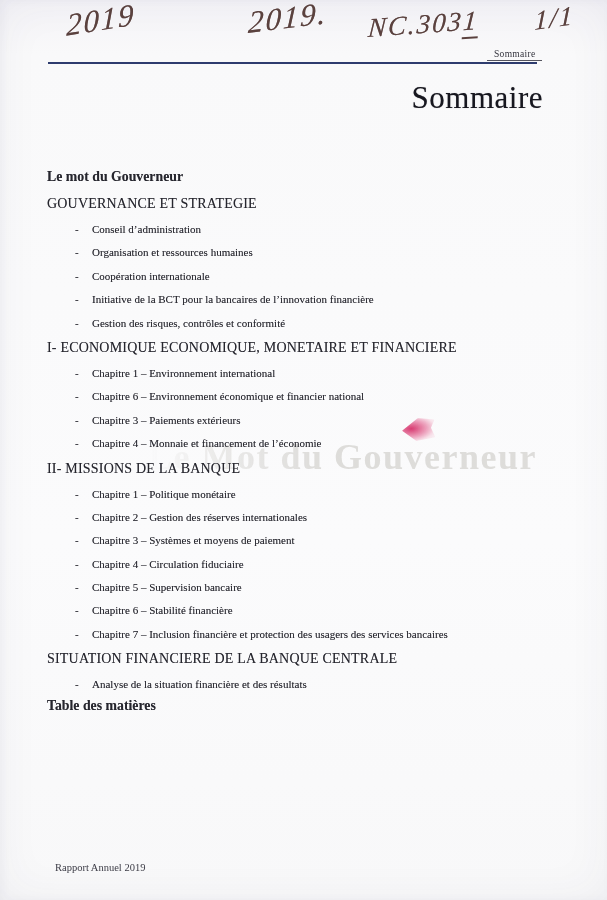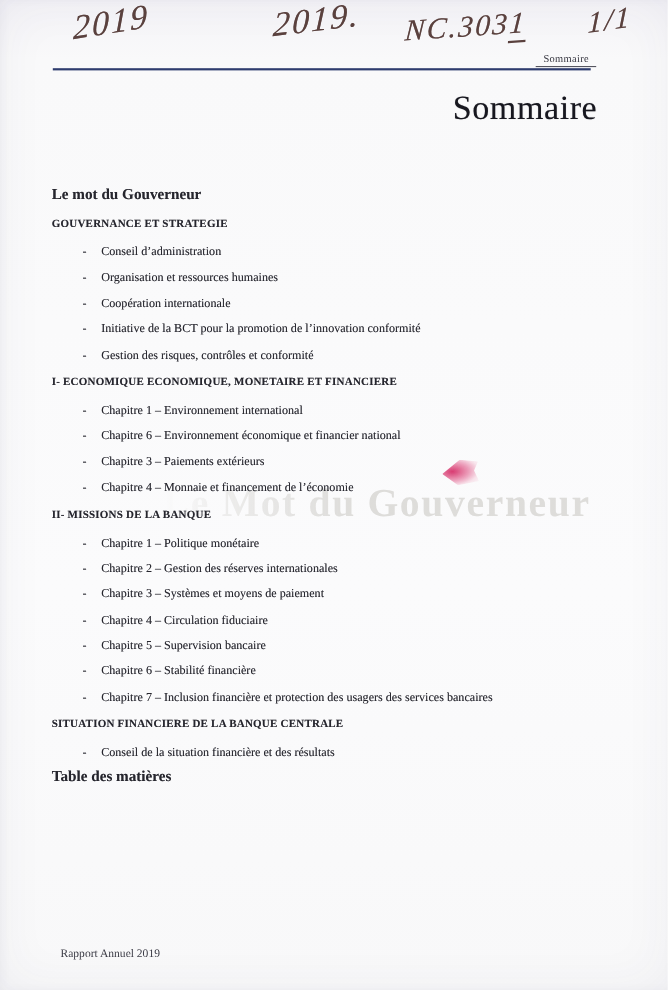--- a/index.html
+++ b/index.html
@@ -51,21 +51,21 @@
     transform:rotate(-3deg);
     filter:blur(.4px);
   }
   
   .toc{
     position:absolute;left:47px;top:168px;width:530px;
     text-shadow:0 0 .5px rgba(38,38,46,.4);
   }
   .toc-lead,.toc-closing{font-weight:bold;font-size:13.8px;height:18px;line-height:18px;}
   .toc-lead{margin-bottom:9px;}
-  .toc-heading{font-weight:bold;font-size:10px;height:18px;line-height:18px;margin:4px 0 5px 0;letter-spacing:.2px;}
+  .toc-heading{font-weight:normal;font-size:14px;height:18px;line-height:18px;margin:4px 0 5px 0;letter-spacing:.2px;}
   .toc-item{height:23.4px;line-height:23.4px;font-size:11px;white-space:nowrap;}
   .toc-item .dash{display:inline-block;margin-left:28px;width:17px;}
   
   .footer{position:absolute;left:55px;top:862px;font-size:10.5px;color:#3c3c46;font-family:Liberation Serif, serif;}
 </style>
 </head>
 <body>
 
 <div class="page">
 
@@ -85,21 +85,21 @@
   <div class="smudge"></div>
 
   <div class="toc">
     <div class="toc-lead">Le mot du Gouverneur</div>
     <div>
         <div class="toc-section">
           <div class="toc-heading">GOUVERNANCE ET STRATEGIE</div>
           <div class="toc-item"><span class="dash">-</span><span>Conseil d’administration</span></div>
           <div class="toc-item"><span class="dash">-</span><span>Organisation et ressources humaines</span></div>
           <div class="toc-item"><span class="dash">-</span><span>Coopération internationale</span></div>
-          <div class="toc-item"><span class="dash">-</span><span>Initiative de la BCT pour la promotion de l’innovation conformité</span></div>
+          <div class="toc-item"><span class="dash">-</span><span>Initiative de la BCT pour la bancaires de l’innovation financière</span></div>
           <div class="toc-item"><span class="dash">-</span><span>Gestion des risques, contrôles et conformité</span></div>
         </div>
         <div class="toc-section">
           <div class="toc-heading">I- ECONOMIQUE ECONOMIQUE, MONETAIRE ET FINANCIERE</div>
           <div class="toc-item"><span class="dash">-</span><span>Chapitre 1 – Environnement international</span></div>
           <div class="toc-item"><span class="dash">-</span><span>Chapitre 6 – Environnement économique et financier national</span></div>
           <div class="toc-item"><span class="dash">-</span><span>Chapitre 3 – Paiements extérieurs</span></div>
           <div class="toc-item"><span class="dash">-</span><span>Chapitre 4 – Monnaie et financement de l’économie</span></div>
         </div>
         <div class="toc-section">
@@ -107,20 +107,20 @@
           <div class="toc-item"><span class="dash">-</span><span>Chapitre 1 – Politique monétaire</span></div>
           <div class="toc-item"><span class="dash">-</span><span>Chapitre 2 – Gestion des réserves internationales</span></div>
           <div class="toc-item"><span class="dash">-</span><span>Chapitre 3 – Systèmes et moyens de paiement</span></div>
           <div class="toc-item"><span class="dash">-</span><span>Chapitre 4 – Circulation fiduciaire</span></div>
           <div class="toc-item"><span class="dash">-</span><span>Chapitre 5 – Supervision bancaire</span></div>
           <div class="toc-item"><span class="dash">-</span><span>Chapitre 6 – Stabilité financière</span></div>
           <div class="toc-item"><span class="dash">-</span><span>Chapitre 7 – Inclusion financière et protection des usagers des services bancaires</span></div>
         </div>
         <div class="toc-section">
           <div class="toc-heading">SITUATION FINANCIERE DE LA BANQUE CENTRALE</div>
-          <div class="toc-item"><span class="dash">-</span><span>Conseil de la situation financière et des résultats</span></div>
+          <div class="toc-item"><span class="dash">-</span><span>Analyse de la situation financière et des résultats</span></div>
         </div>
       </div>
     <div class="toc-closing">Table des matières</div>
   </div>
 
   <div class="footer">Rapport Annuel 2019</div>
 </div>
 
 </body></html>

